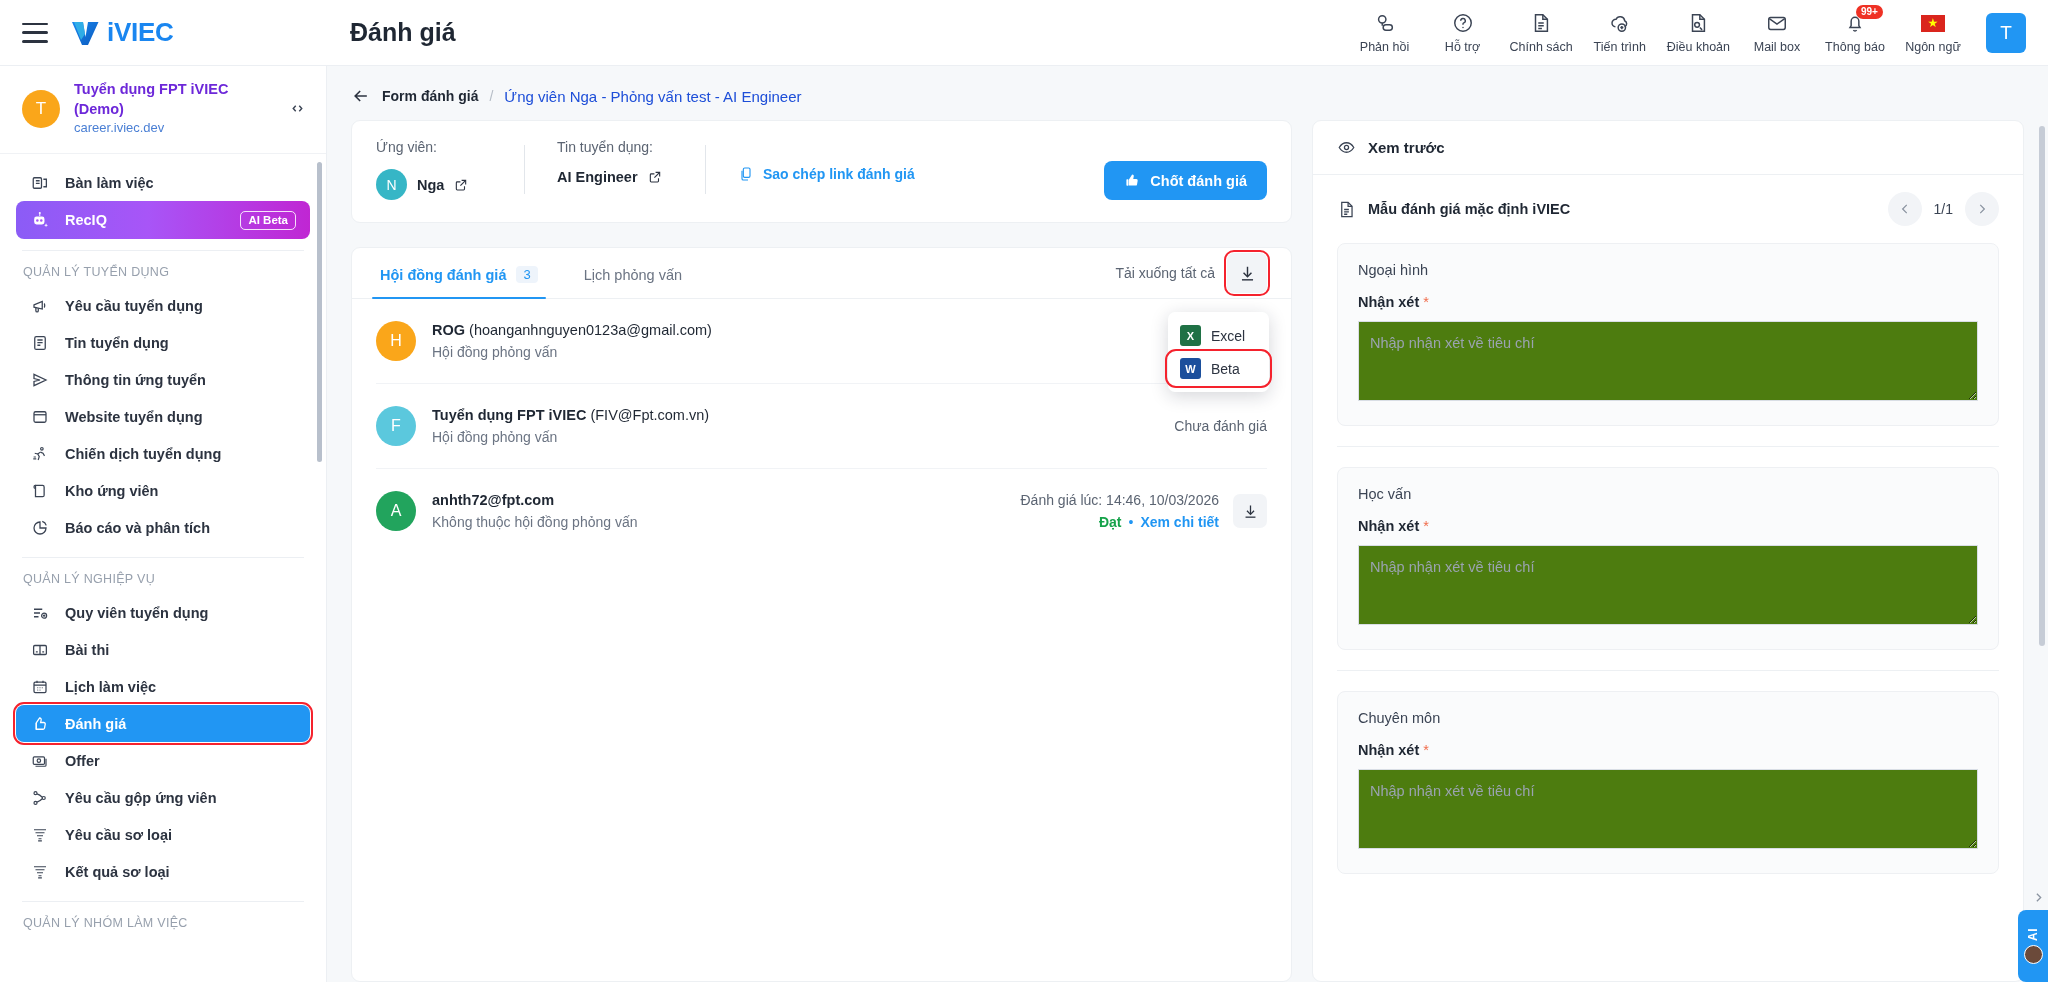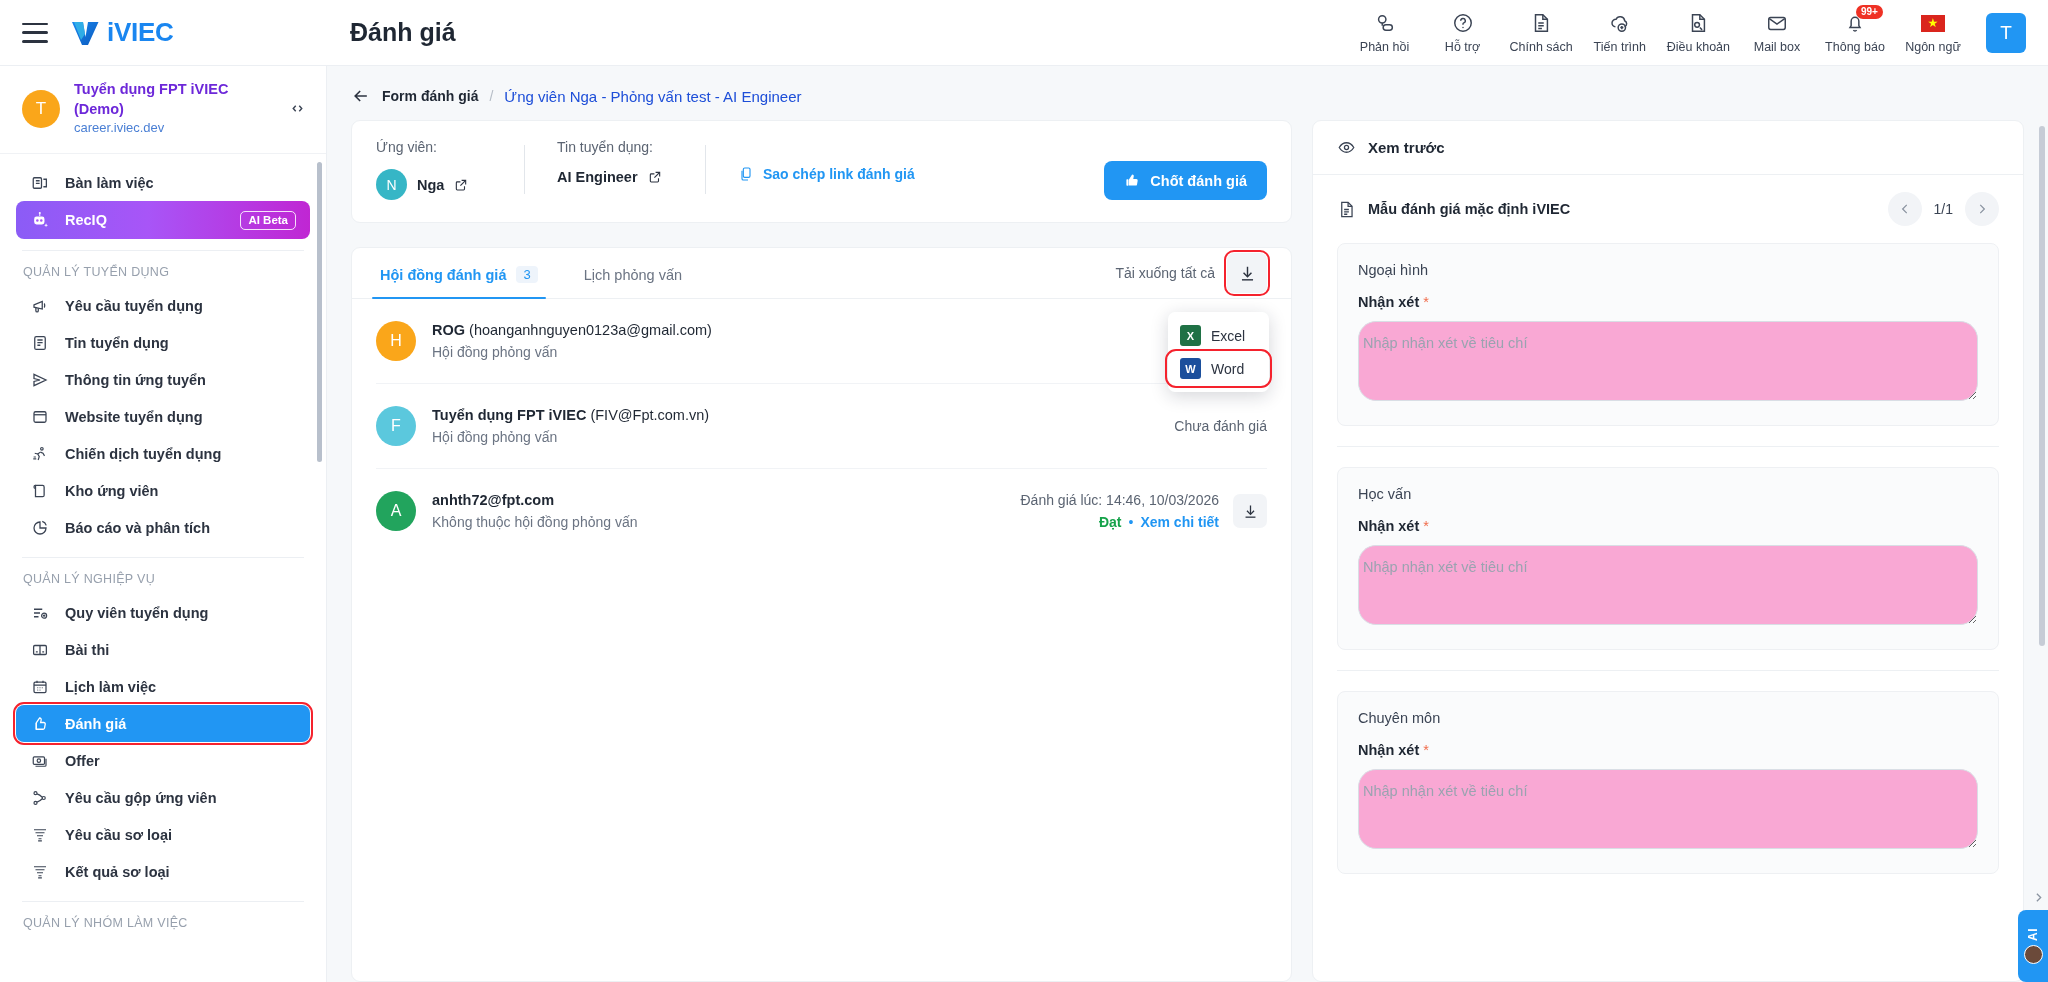--- a/index.html
+++ b/index.html
@@ -176,22 +176,22 @@
   .pager { margin-left: auto; display: flex; align-items: center; gap: 12px; }
   .pg-btn { width: 34px; height: 34px; border-radius: 50%; background: #f2f4f7; display: flex; align-items: center; justify-content: center; color: #8b94a1; cursor: pointer; font-size: 15px; }
   .pg-num { font-size: 14px; color: #3b4454; }
 
   .prev-body { flex: 1; overflow: hidden; padding: 0 24px 0 24px; }
   .crit { background: #fafbfc; border: 1px solid #eef0f3; border-radius: 8px; padding: 18px 20px 20px 20px; margin-bottom: 20px; }
   .crit-title { font-size: 14.5px; color: #3b4454; margin-bottom: 16px; }
   .crit-lab { font-size: 14.5px; font-weight: 700; color: #1f2733; margin-bottom: 11px; }
   .crit-lab .req { color: #f06c4b; font-weight: 400; }
   .ta {
-    width: 100%; border: 1px solid #d9dee5; border-radius: 18px; background: #f9a8d4;
-    padding: 13px 4px; font-size: 14.5px; color: #1f2733; resize: vertical;
+    width: 100%; border: 1px solid #d9dee5; border-radius: 0; background: #4d7c0f;
+    padding: 13px 11px; font-size: 14.5px; color: #1f2733; resize: vertical;
     font-family: inherit; min-height: 80px; outline: none;
   }
   .ta::placeholder { color: #9aa3b0; }
   .crit-div { height: 1px; background: #edf0f3; margin: 0 0 20px 0; }
 
   
   .main-scroll { position: absolute; right: 3px; top: 60px; width: 6px; height: 520px; background: #c6ccd6; border-radius: 3px; }
 
   
   .ai-tab {
@@ -618,21 +618,21 @@
               </div>
             </div>
 
             <div class="dl-menu">
               <div class="dl-opt">
                 <span class="msico ms-x">X</span>
                 <span>Excel</span>
               </div>
               <div class="dl-opt hl-red">
                 <span class="msico ms-w">W</span>
-                <span>Word</span>
+                <span>Beta</span>
               </div>
             </div>
 
             <div class="rows">
 
               <div class="row">
                 <div class="row-av" style="background:#faa61a">H</div>
                 <div class="row-mid">
                   <div class="row-t1">
                     <b>ROG</b>

